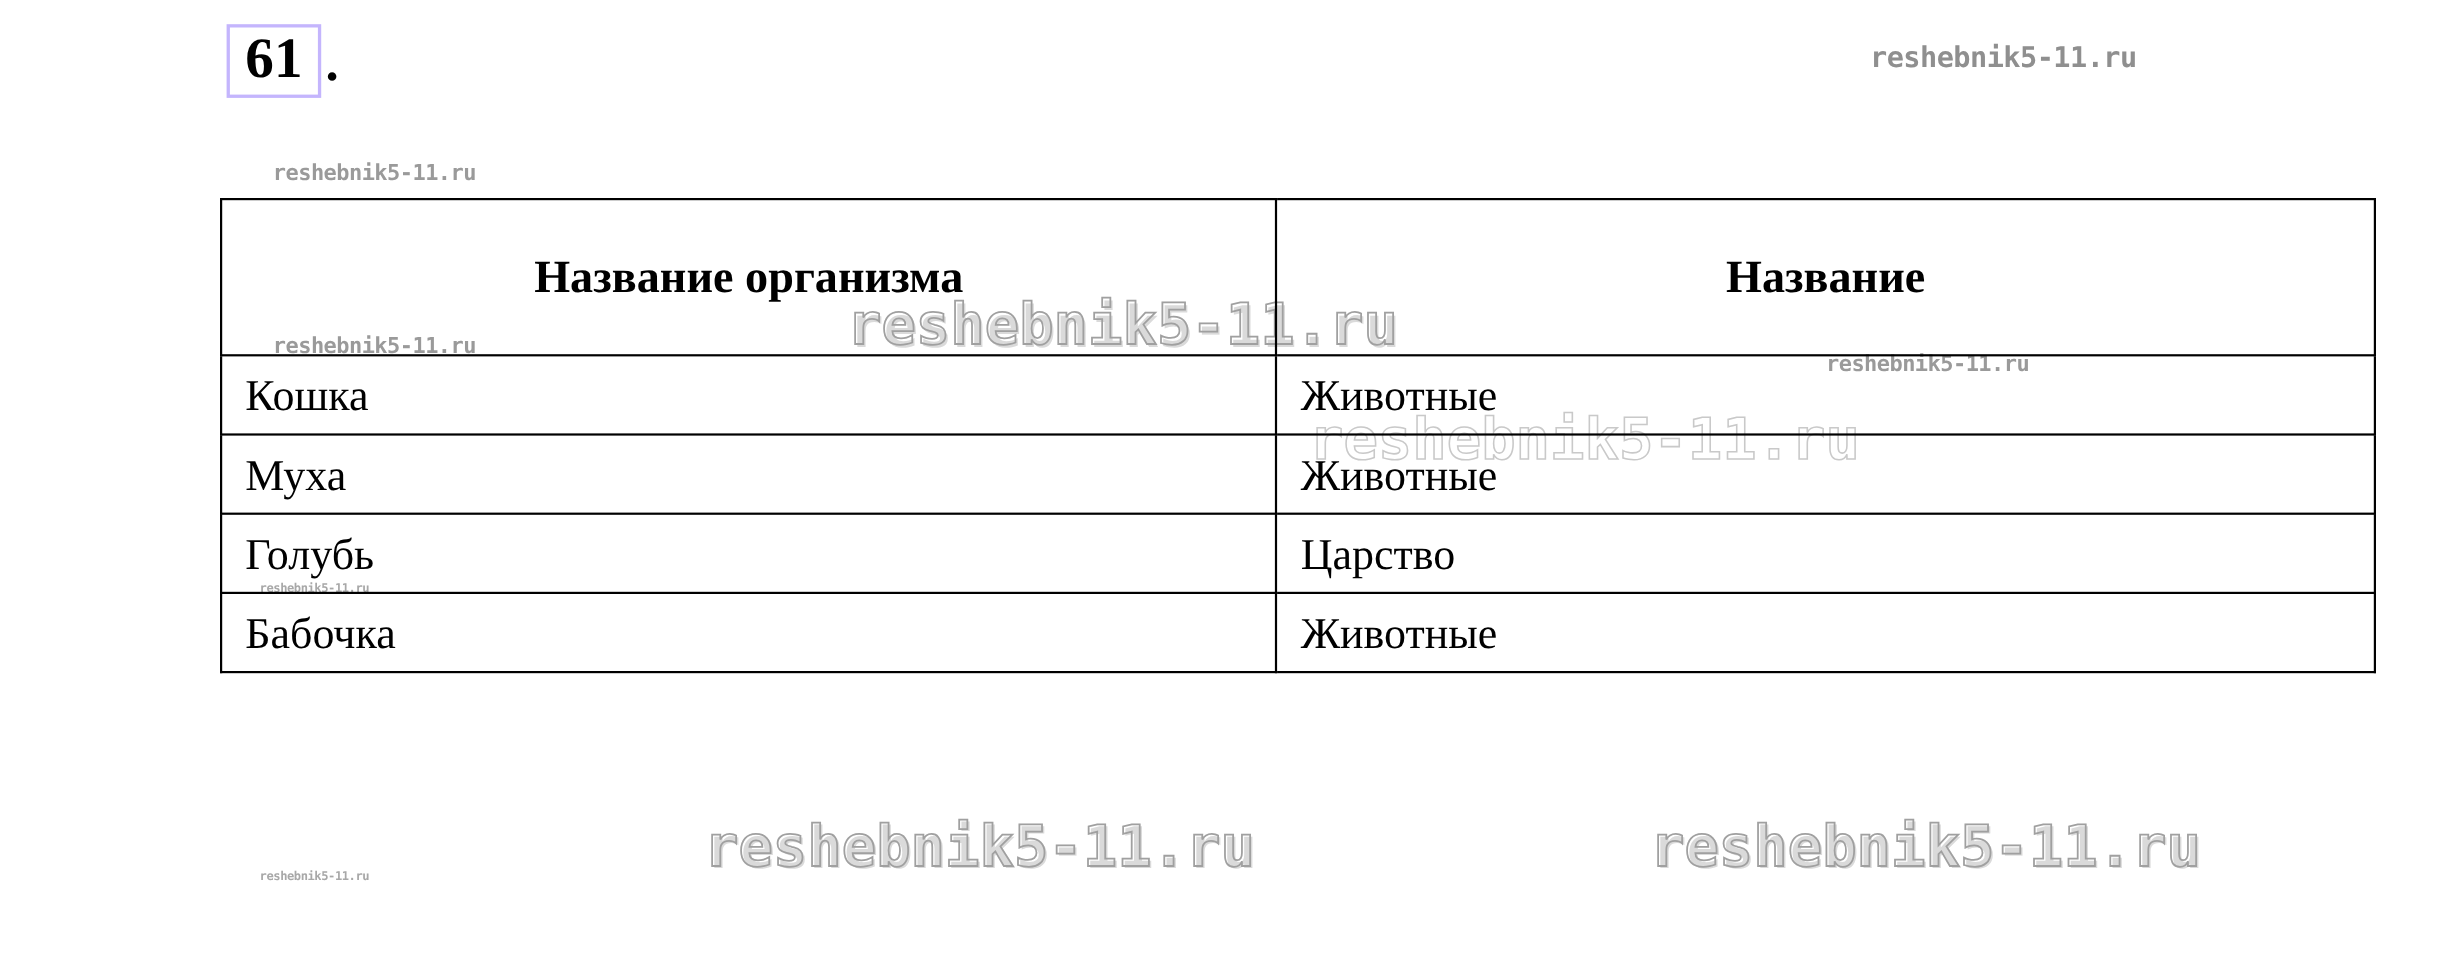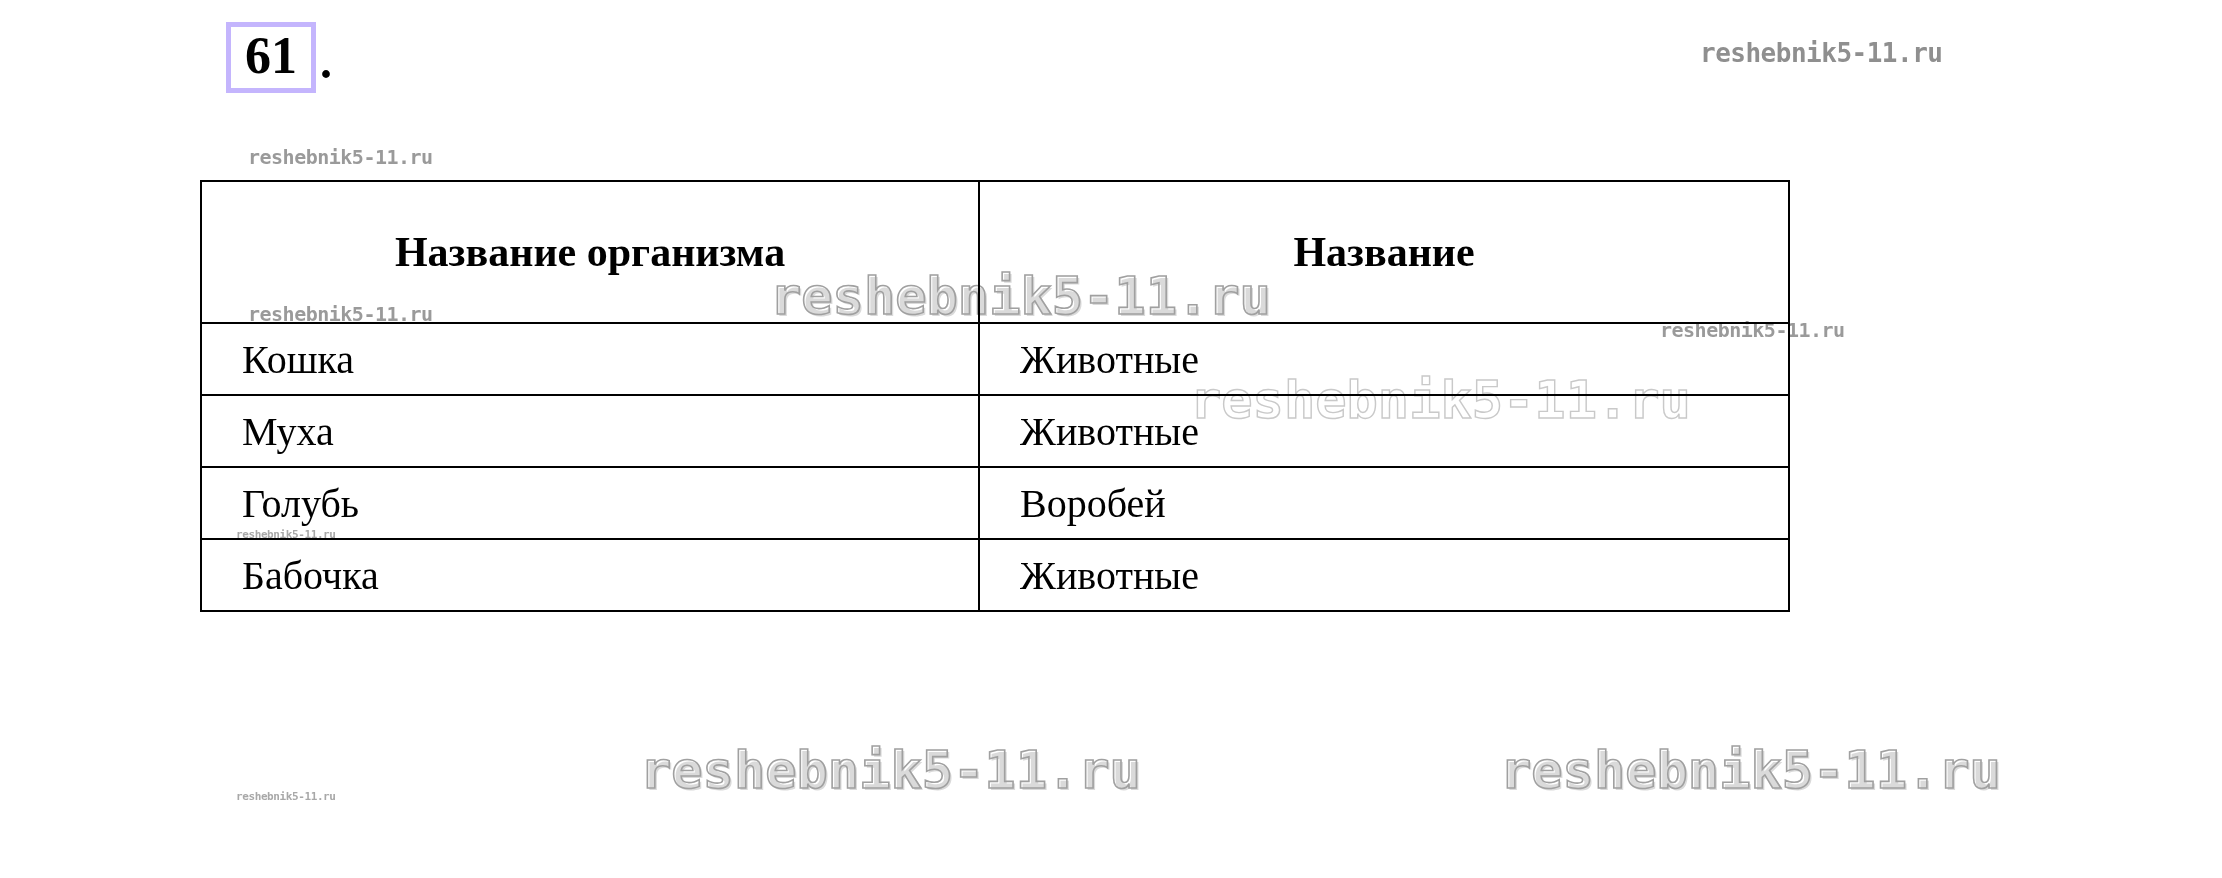--- a/index.html
+++ b/index.html
@@ -18,42 +18,41 @@
 
   
   .exercise-number {
     position: absolute;
     left: 206px;
     top: 22px;
     display: flex;
     align-items: center;
   }
   .exercise-number .num-box {
-    border: 5px solid #c4b5fd;
+    border: 3px solid #c4b5fd;
     padding: 2px 14px 4px 14px;
     font-size: 52px;
     font-weight: bold;
     line-height: 1.05;
     font-family: "Liberation Serif", serif;
-    margin-left: 20px;
   }
   .exercise-number .num-dot {
     font-size: 48px;
     font-weight: bold;
     margin-left: 4px;
     align-self: flex-end;
     padding-bottom: 4px;
   }
 
   
   .table-wrap {
     position: absolute;
     left: 200px;
     top: 180px;
-    width: 1590px;
+    width: 1960px;
   }
   table.organism-table {
     border-collapse: collapse;
     width: 100%;
     table-layout: fixed;
   }
   table.organism-table th,
   table.organism-table td {
     border: 2px solid #000;
     padding: 0;
@@ -67,21 +66,21 @@
     font-size: 42px;
     font-weight: bold;
     text-align: center;
     font-family: "Liberation Serif", serif;
   }
   table.organism-table tbody td {
     height: 70px;
     font-size: 40px;
     font-weight: normal;
     text-align: left;
-    padding-left: 40px;
+    padding-left: 21px;
     font-family: "Liberation Serif", serif;
     white-space: nowrap;
   }
 
   
   .wm {
     position: absolute;
     font-family: "DejaVu Sans Mono", monospace;
     font-weight: bold;
     white-space: nowrap;
@@ -154,21 +153,21 @@
       <tr>
         <td>Кошка</td>
         <td>Животные</td>
       </tr>
       <tr>
         <td>Муха</td>
         <td>Животные</td>
       </tr>
       <tr>
         <td>Голубь</td>
-        <td>Воробей</td>
+        <td>Царство</td>
       </tr>
       <tr>
         <td>Бабочка</td>
         <td>Животные</td>
       </tr>
     </tbody>
   </table>
 </div>
 
 </body></html>

